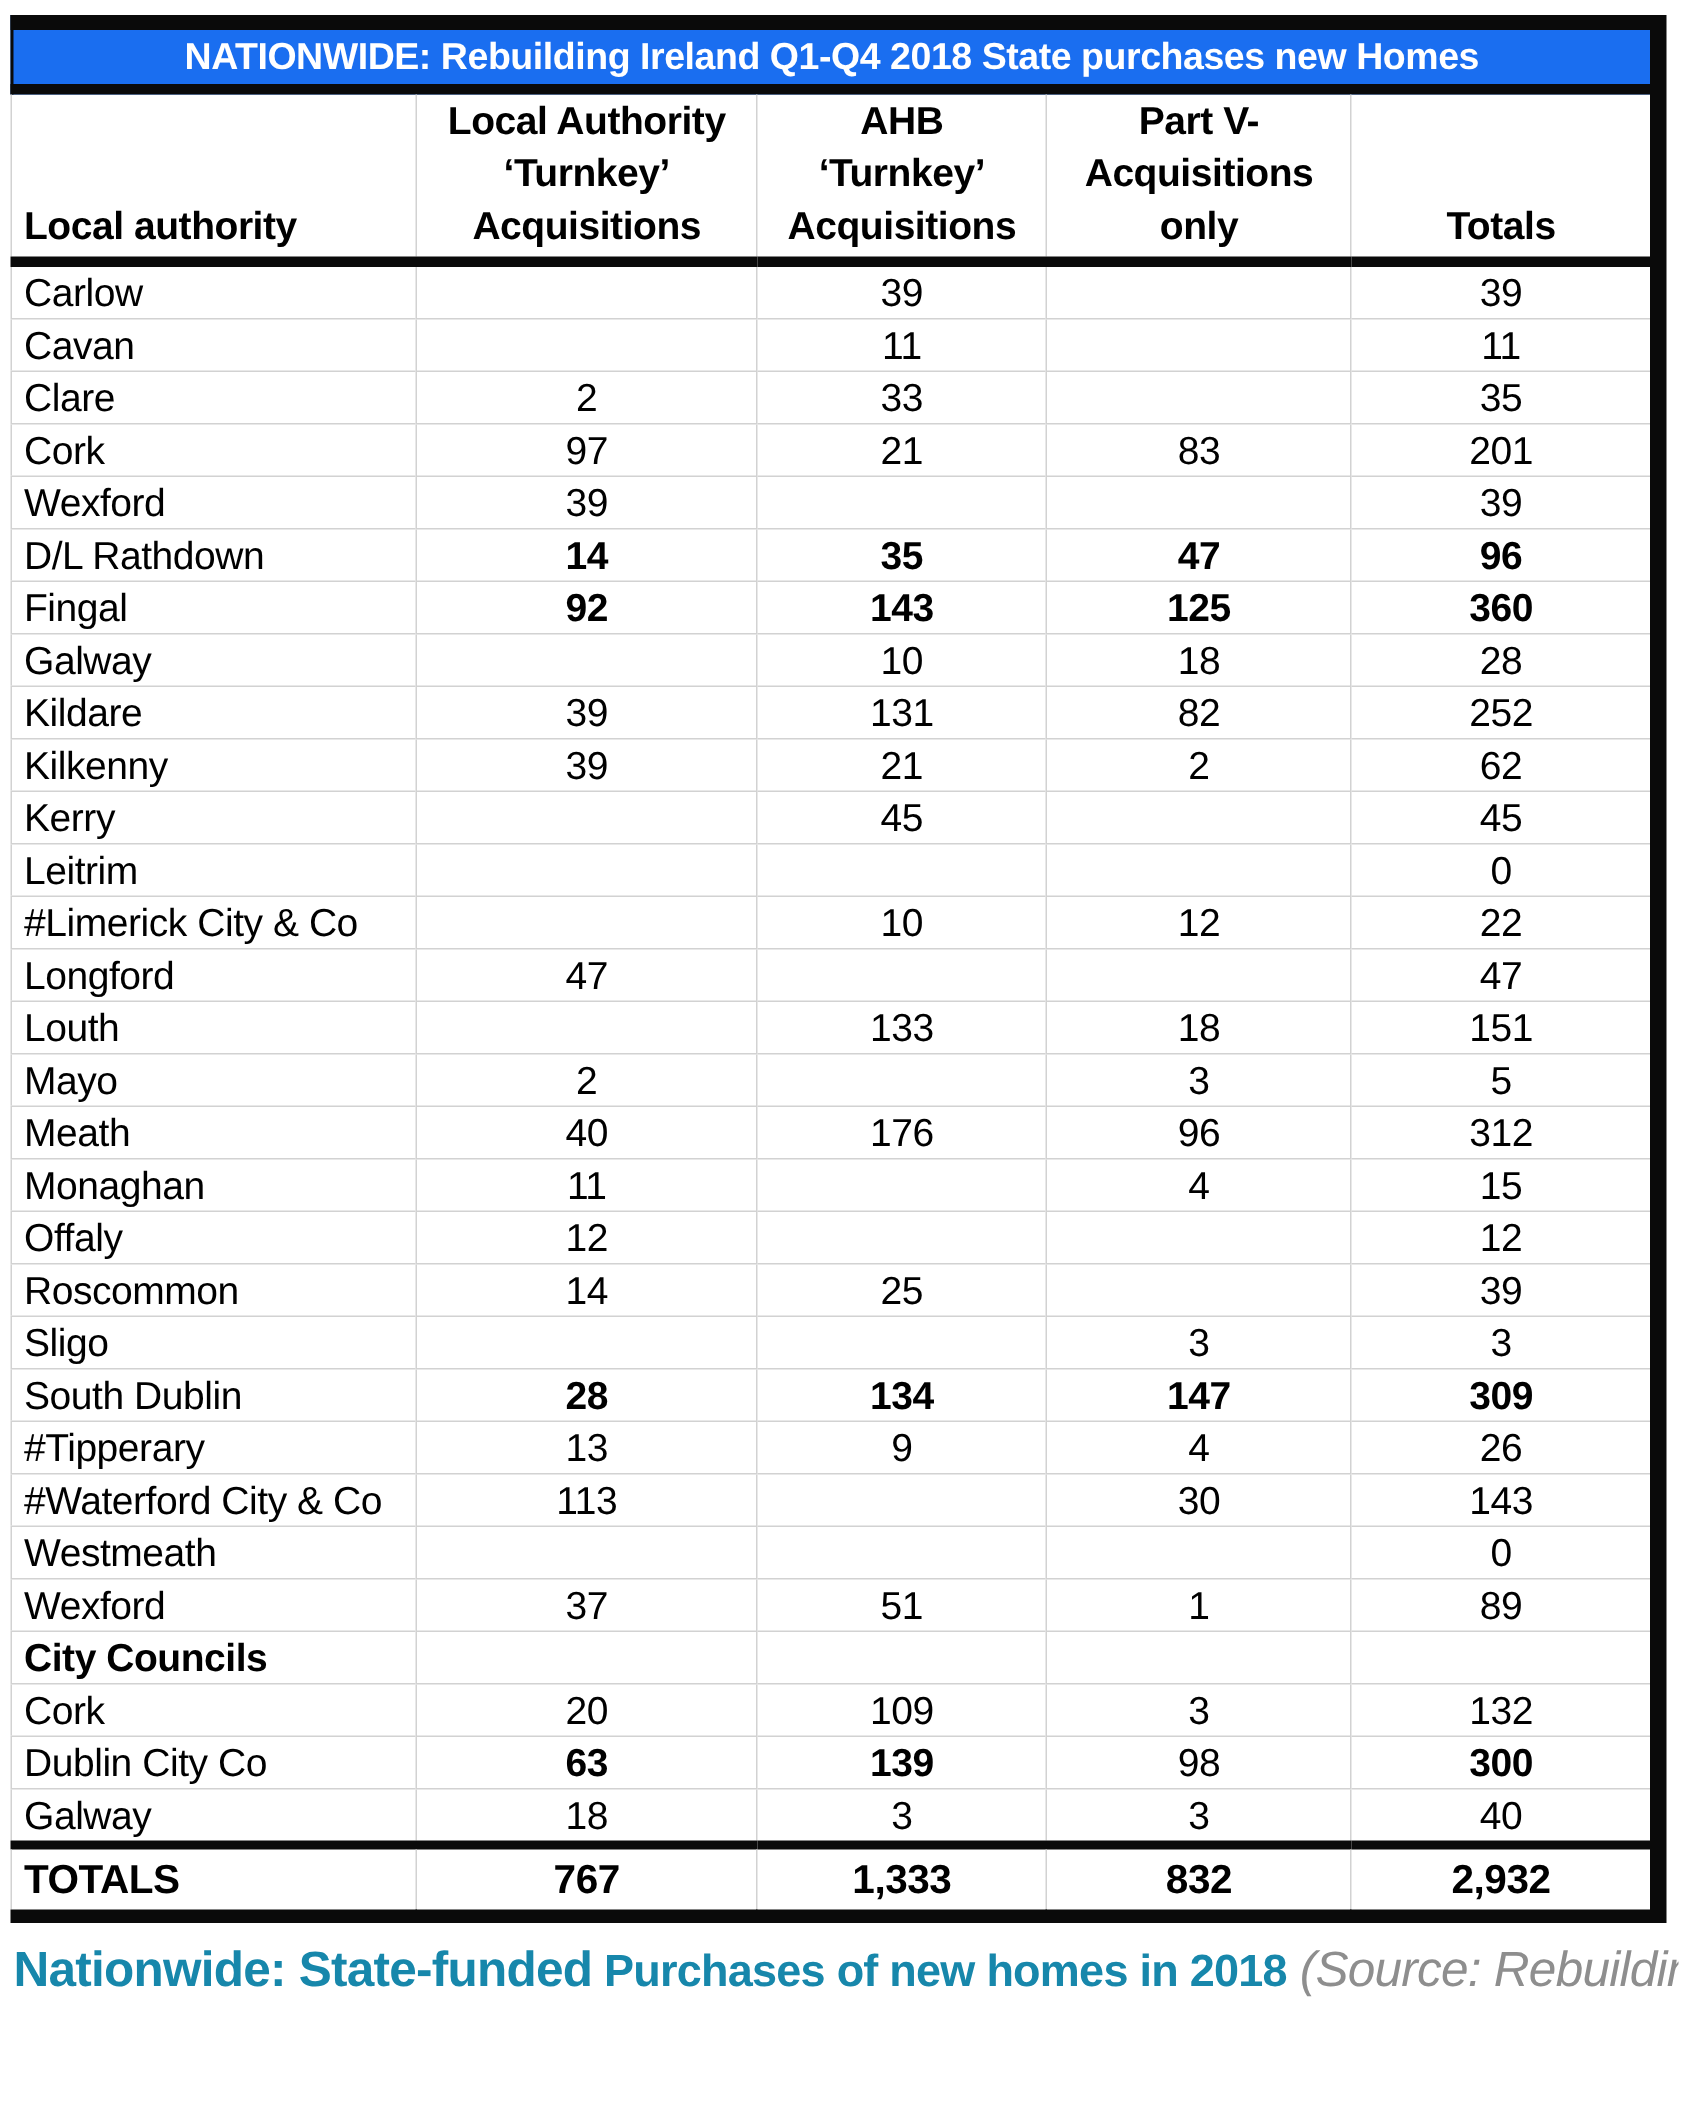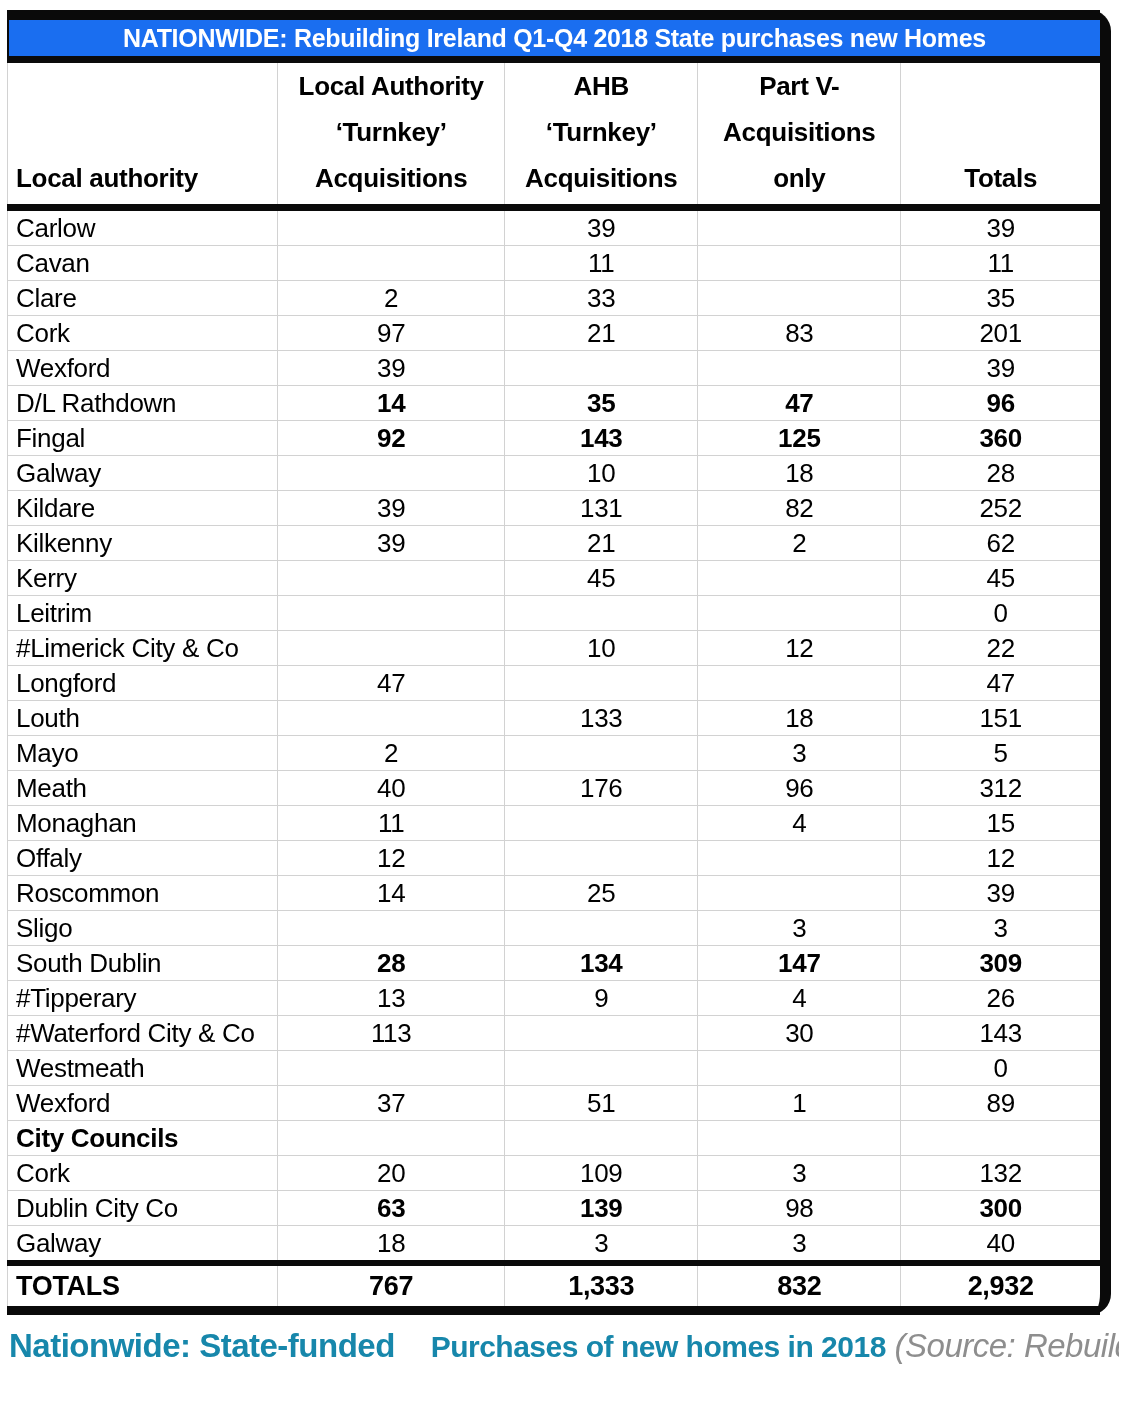--- a/index.html
+++ b/index.html
@@ -12,21 +12,20 @@
   }
   html,body{margin:0;padding:0;background:#ffffff;}
   body{
     width:1122px;height:1417px;overflow:hidden;
     font-family:"Liberation Sans", sans-serif;color:#000;
   }
   .sheet{
     margin:10px 0 0 7px;
     width:1093px;
     border-right:11px solid var(--border-black);
-    border-radius:21px;
   }
   .titlebar{
     border-top:10px solid var(--border-black);
     border-bottom:7px solid var(--border-black);
     border-left:2px solid var(--border-black);
     background:var(--title-bar);
     color:var(--title-text);
     font-weight:bold;
     font-size:25px;
     letter-spacing:-0.3px;
@@ -39,21 +38,21 @@
     border-collapse:collapse;
     table-layout:fixed;
     border-left:1px solid var(--grid-line);
     border-bottom:9px solid var(--border-black);
   }
   th,td{padding:0;}
   thead th{
     vertical-align:bottom;
     font-weight:bold;
     font-size:26px;
-    line-height:46px;
+    line-height:35px;
     text-align:center;
     white-space:pre-line;
     height:104px;
     padding-bottom:3px;
     border-left:1px solid var(--grid-line);
     border-bottom:7px solid var(--border-black);
     letter-spacing:-0.3px;
   }
   thead th.c-la{text-align:left;padding-left:8px;border-left:none;}
   tbody td{
@@ -87,21 +86,20 @@
     color:var(--caption-teal);
     font-weight:bold;
     font-size:33px;
     letter-spacing:-0.5px;
   }
   .cap-main{
     color:var(--caption-teal);
     font-weight:bold;
     font-size:30px;
     letter-spacing:-0.5px;
-    margin-left:28px;
   }
   .cap-src{
     color:var(--source-gray);
     font-style:italic;
     font-size:33px;
     letter-spacing:-0.5px;
   }
 </style>
 </head>
 <body>

